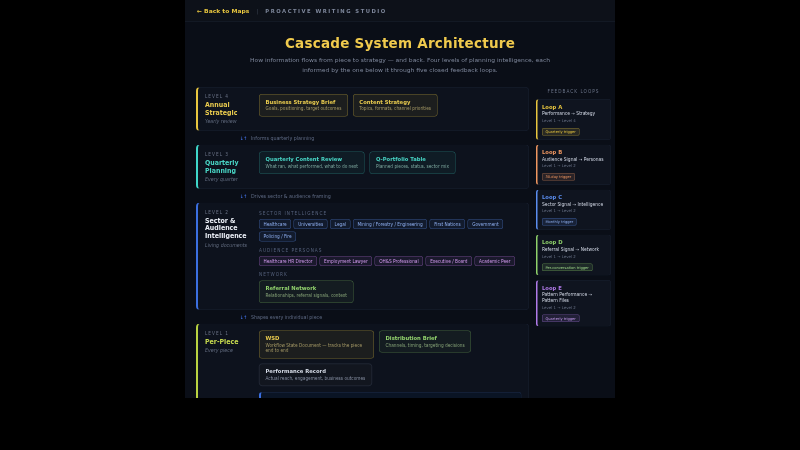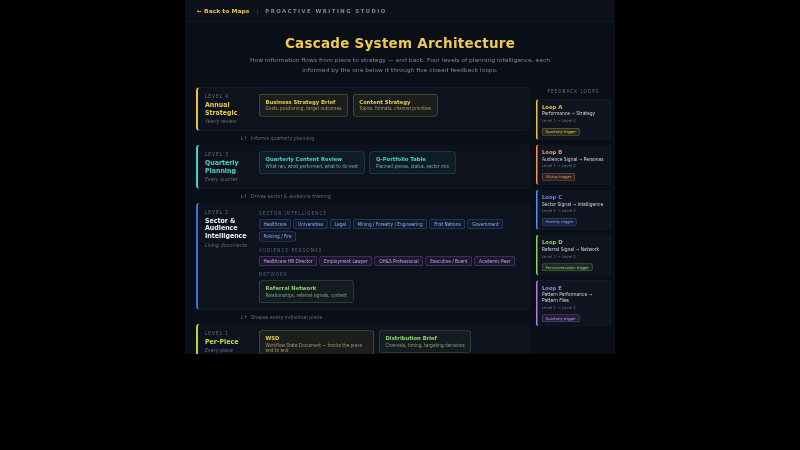--- a/index.html
+++ b/index.html
@@ -1,18 +1,18 @@
 <!DOCTYPE html>
 <html><head>
 <meta charset="utf-8">
 <style>
   * { margin:0; padding:0; box-sizing:border-box; }
   html,body { background:#000; }
   body { font-family:"DejaVu Sans","Liberation Sans",sans-serif; }
-  .stage { position:relative; width:800px; height:354px; background:#000; overflow:hidden; margin:0 auto; }
+  .stage { position:relative; width:800px; height:398px; background:#000; overflow:hidden; margin:0 auto; }
   .app { position:absolute; left:185px; top:0; width:860px; height:900px;
          transform:scale(0.5); transform-origin:0 0; background:#0a0e17; }
 
   
   .topbar { height:44px; display:flex; align-items:center; gap:14px; padding:0 24px;
             background:#0d1119; border-bottom:1px solid #1b2231; }
   .back { color:#e8c63f; font-size:12px; font-weight:bold; text-decoration:none; cursor:pointer; }
   .sep { color:#39414f; font-size:12px; }
   .appname { color:#7e879b; font-size:10.5px; letter-spacing:3px; font-weight:600; }
 

